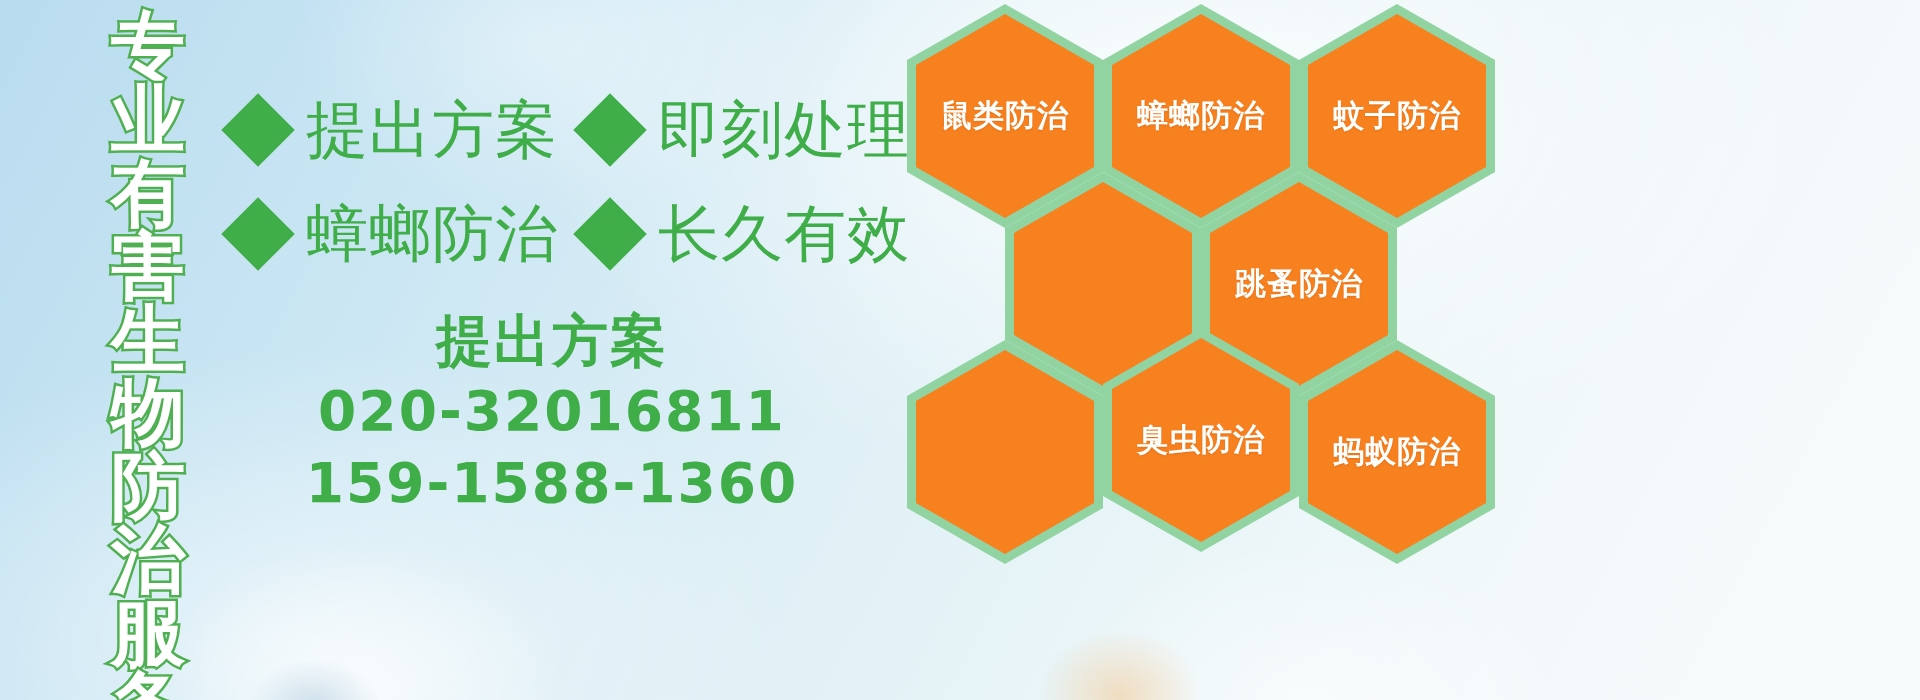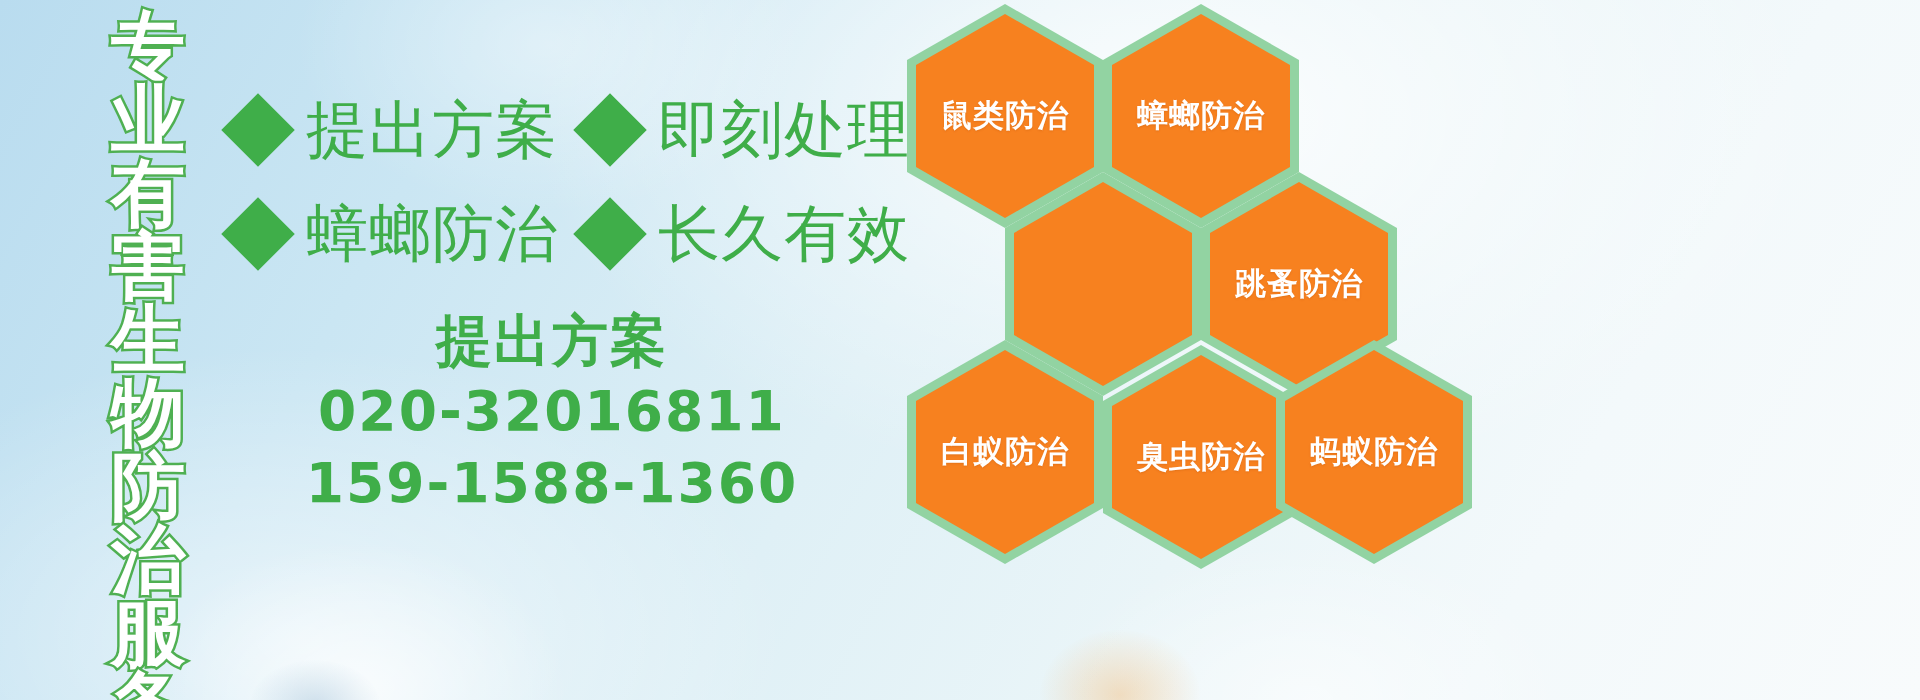--- a/index.html
+++ b/index.html
@@ -128,44 +128,48 @@
       <span class="hex-inner"></span>
       <span class="hex-label">鼠类防治</span>
     </div>
 
     <div class="hex-cell" style="left:196px;top:0px;">
       <span class="hex-outer"></span>
       <span class="hex-inner"></span>
       <span class="hex-label">蟑螂防治</span>
     </div>
 
+    <div class="hex-cell" style="left:392px;top:0px;">
+      <span class="hex-outer"></span>
+      <span class="hex-inner"></span>
+      <span class="hex-label">蚊子防治</span>
+    </div>
 
     <div class="hex-cell" style="left:98px;top:168px;">
       <span class="hex-outer"></span>
       <span class="hex-inner"></span>
     </div>
 
     <div class="hex-cell" style="left:294px;top:168px;">
       <span class="hex-outer"></span>
       <span class="hex-inner"></span>
       <span class="hex-label">跳蚤防治</span>
     </div>
 
     <div class="hex-cell" style="left:0px;top:336px;">
       <span class="hex-outer"></span>
       <span class="hex-inner"></span>
-      <span class="hex-label">白蚁防治</span>
     </div>
 
-    <div class="hex-cell" style="left:196px;top:341px;">
+    <div class="hex-cell" style="left:196px;top:324px;">
       <span class="hex-outer"></span>
       <span class="hex-inner"></span>
       <span class="hex-label">臭虫防治</span>
     </div>
 
-    <div class="hex-cell" style="left:369px;top:336px;">
+    <div class="hex-cell" style="left:392px;top:336px;">
       <span class="hex-outer"></span>
       <span class="hex-inner"></span>
       <span class="hex-label">蚂蚁防治</span>
     </div>
 
   </div>
 </div>
 
 </body></html>

